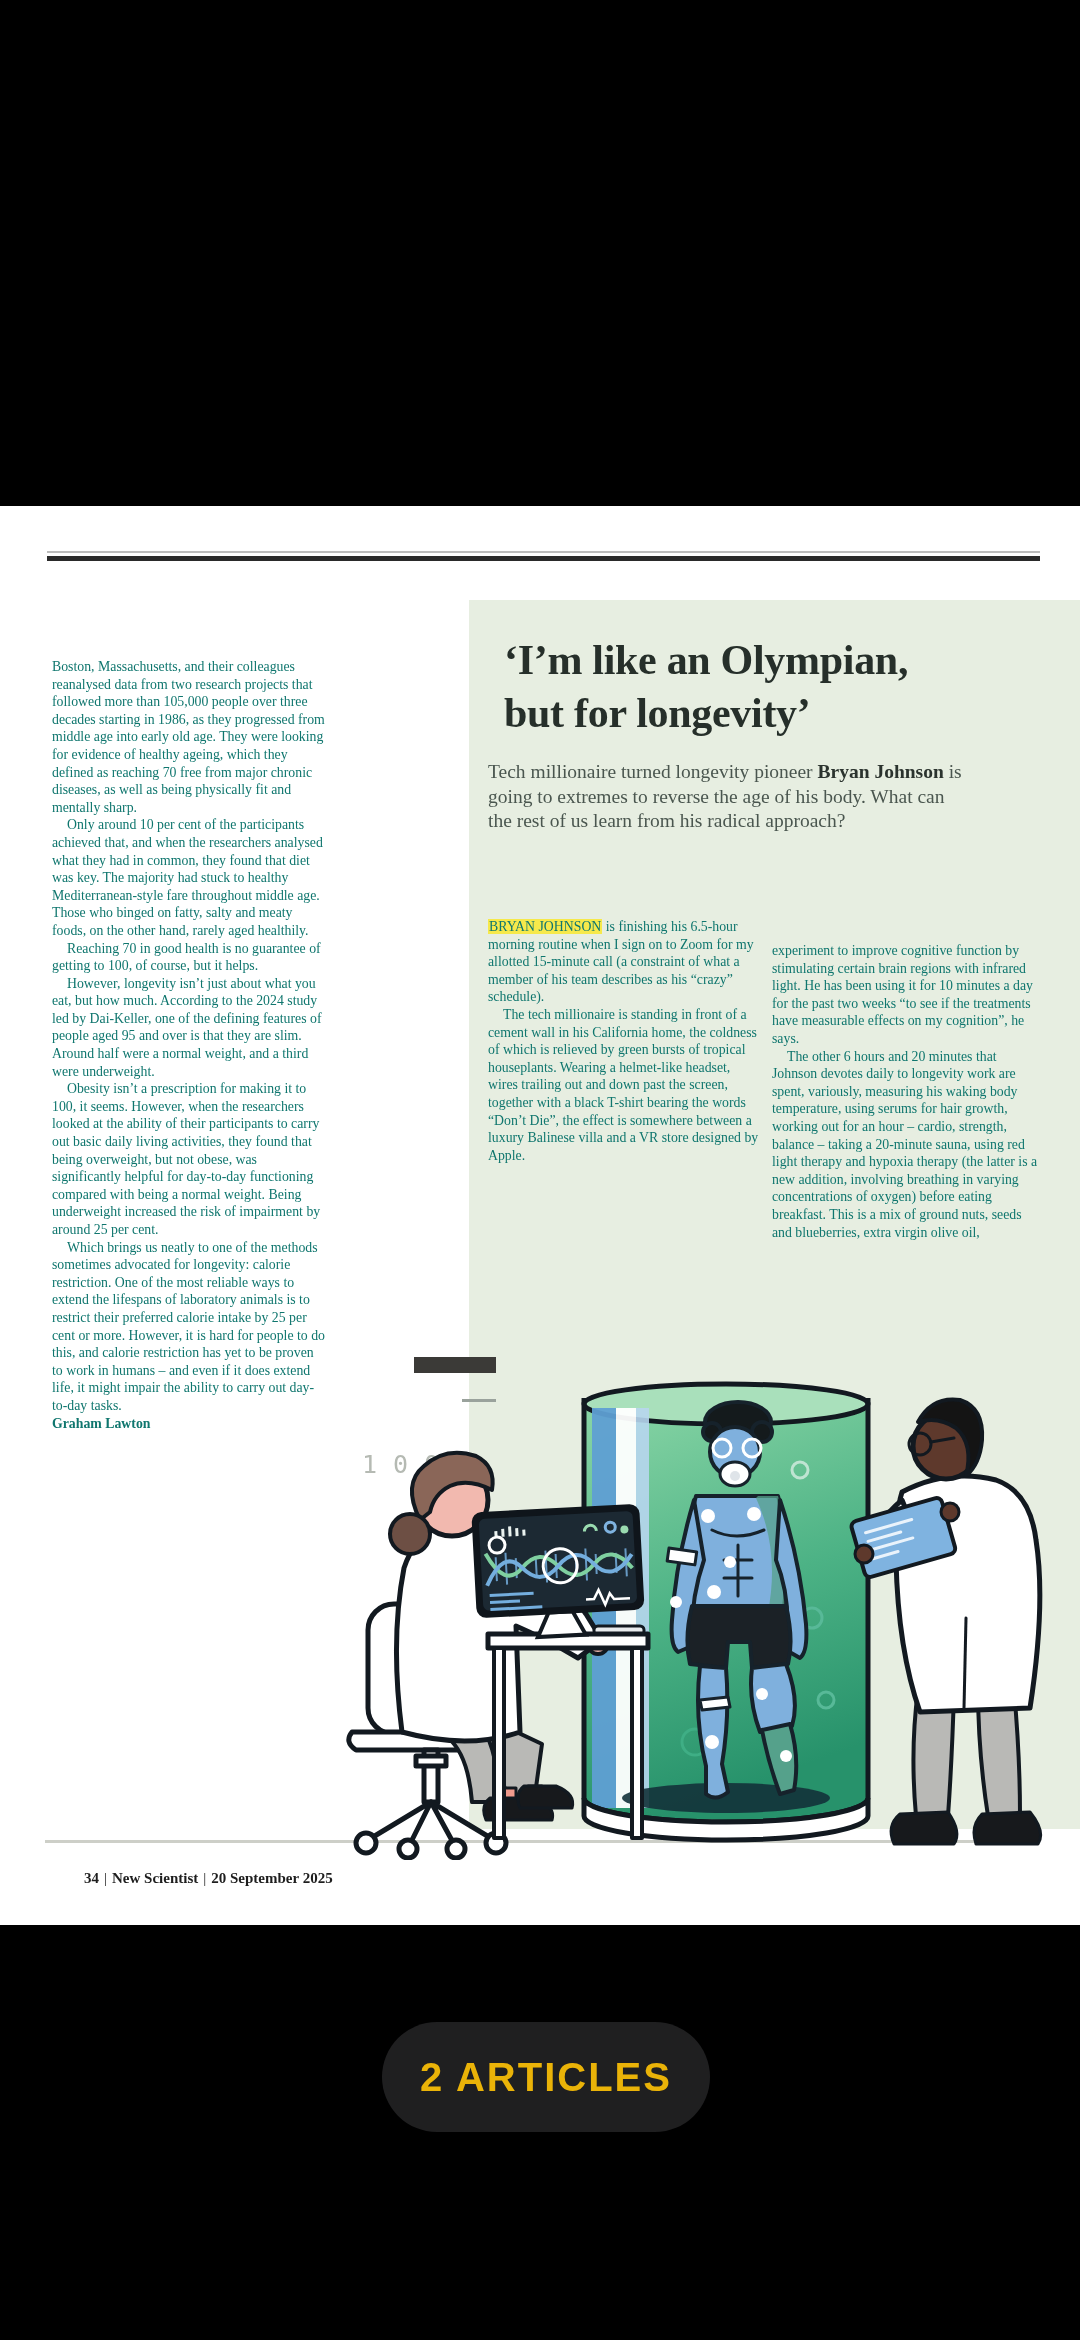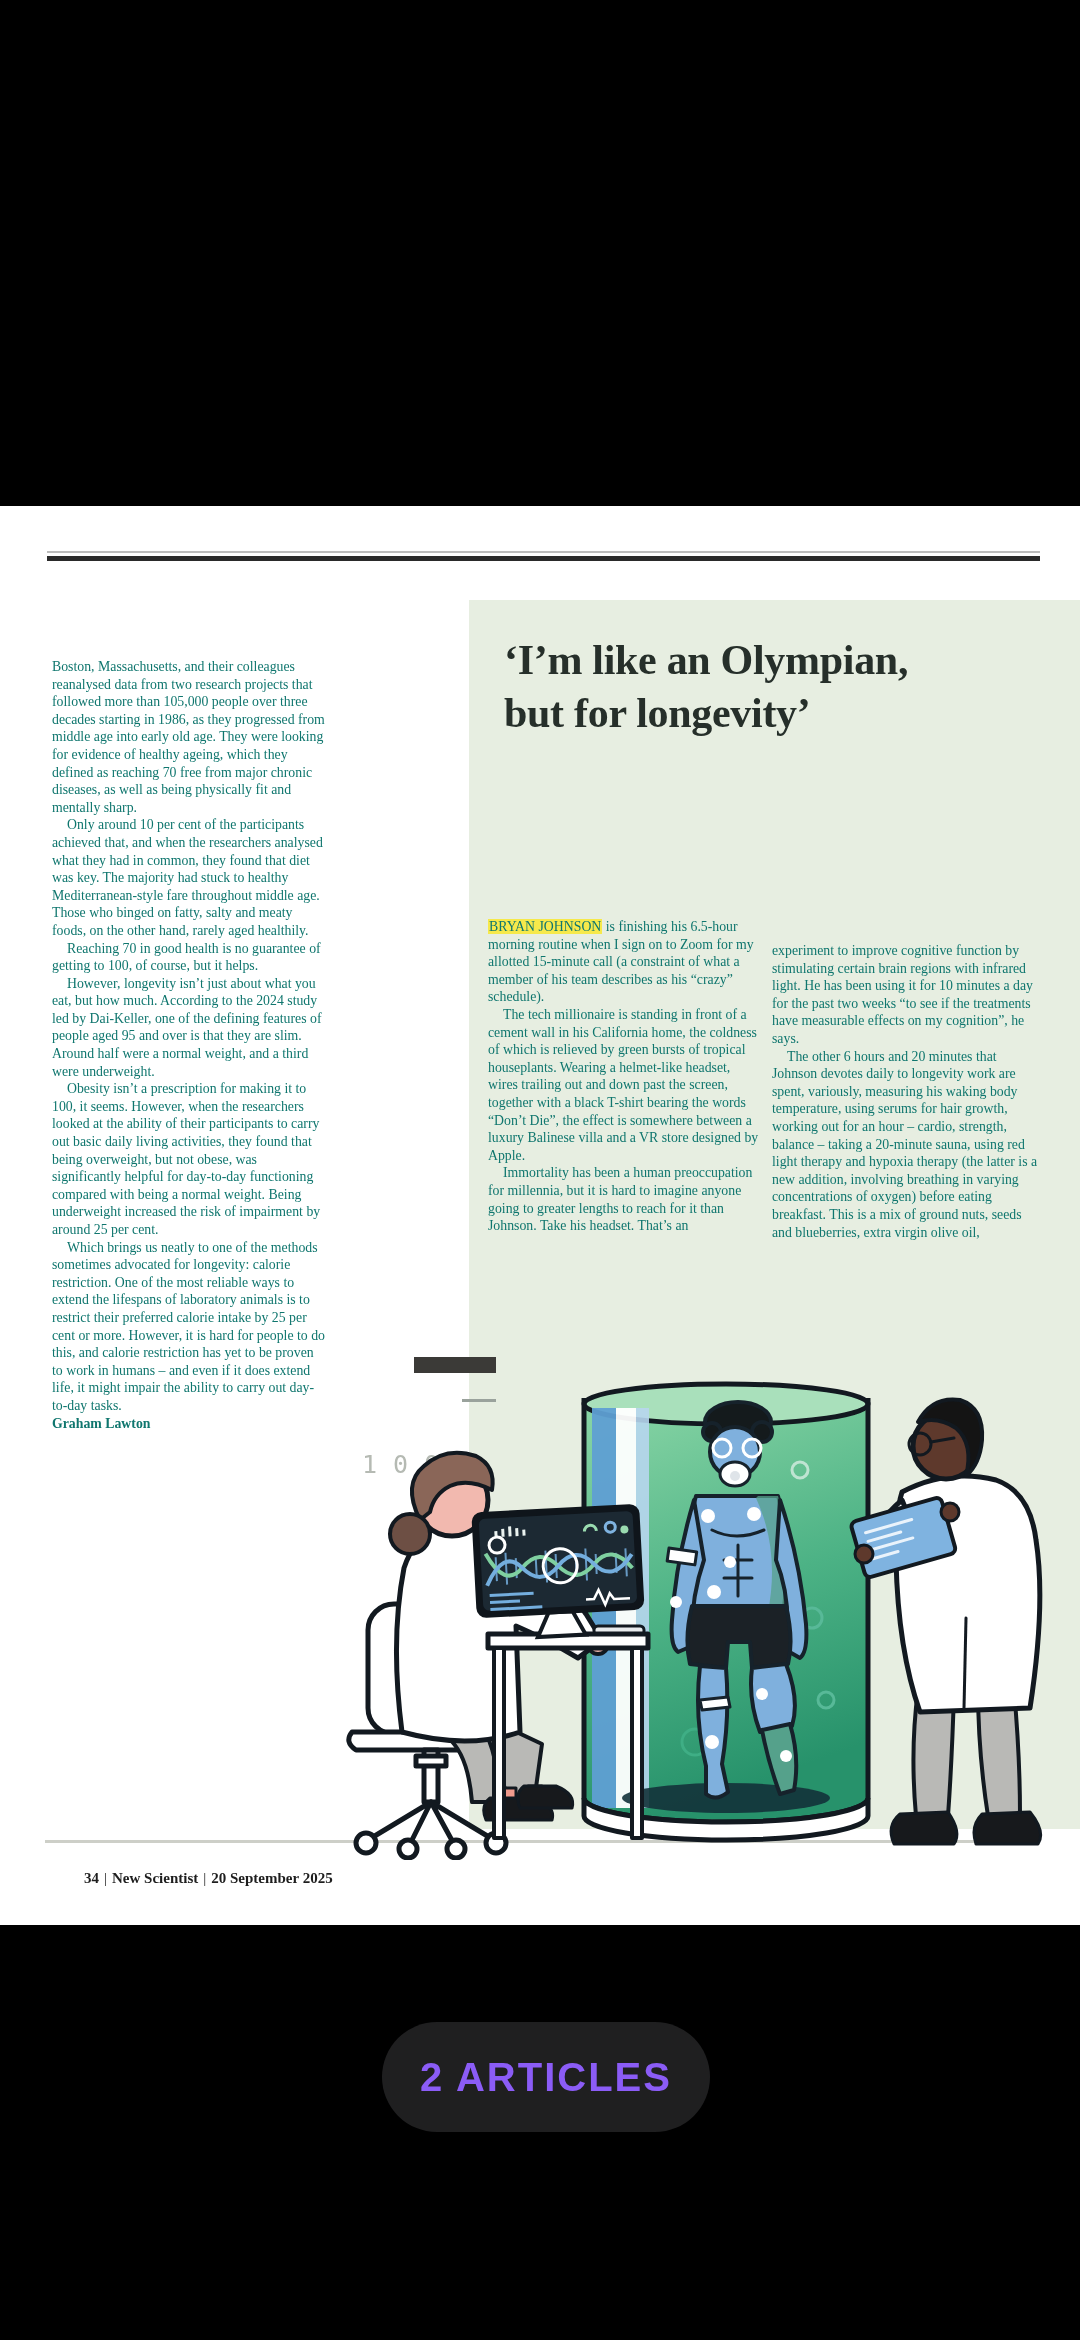--- a/index.html
+++ b/index.html
@@ -21,51 +21,51 @@
   .col-mid{left:488px;top:412px;width:274px;}
   .col-right{left:772px;top:436px;width:272px;}
   mark{background:#f6e94b;color:inherit;padding:0 1px;}
   .byline{font-weight:700;text-indent:0 !important;}
   .meter{position:absolute;left:362px;top:944px;font-family:"DejaVu Sans Mono",monospace;
        font-size:25px;letter-spacing:16px;color:#b5bab3;}
   .illo{position:absolute;left:0;top:840px;width:1080px;height:514px;}
   .footer{position:absolute;left:52px;top:1364px;font-size:15px;font-weight:700;color:#1e1e1e;margin-left:32px;}
   .footer .sep{padding:0 5px;font-weight:400;color:#1e1e1e;}
   .pill{position:absolute;left:382px;top:2022px;width:328px;height:110px;border:none;
-       border-radius:60px;background:#1f1f20;color:#8b5cf6;cursor:pointer;
+       border-radius:60px;background:#1f1f20;color:#eab308;cursor:pointer;
        font-family:"Liberation Sans","DejaVu Sans",sans-serif;font-weight:700;
        font-size:40px;letter-spacing:2px;display:flex;align-items:center;justify-content:center;}
 </style>
 </head>
 <body>
 
 <div class="screen">
 
   <div class="page">
     <div class="rule-light"></div>
     <div class="rule-dark"></div>
     <div class="green-panel"></div>
 
     <h1 class="headline"><span>‘I’m like an Olympian,</span><br><span>but for longevity’</span></h1>
 
+    <p class="standfirst"><span>Tech millionaire turned longevity pioneer </span><strong>Bryan Johnson</strong><span> is going to extremes to reverse the age of his body. What can the rest of us learn from his radical approach?</span></p>
 
     <div class="col col-left">
       <p>Boston, Massachusetts, and their colleagues reanalysed data from two research projects that followed more than 105,000 people over three decades starting in 1986, as they progressed from middle age into early old age. They were looking for evidence of healthy ageing, which they defined as reaching 70 free from major chronic diseases, as well as being physically fit and mentally sharp.</p>
       <p>Only around 10 per cent of the participants achieved that, and when the researchers analysed what they had in common, they found that diet was key. The majority had stuck to healthy Mediterranean-style fare throughout middle age. Those who binged on fatty, salty and meaty foods, on the other hand, rarely aged healthily.</p>
       <p>Reaching 70 in good health is no guarantee of getting to 100, of course, but it helps.</p>
       <p>However, longevity isn’t just about what you eat, but how much. According to the 2024 study led by Dai-Keller, one of the defining features of people aged 95 and over is that they are slim. Around half were a normal weight, and a third were underweight.</p>
       <p>Obesity isn’t a prescription for making it to 100, it seems. However, when the researchers looked at the ability of their participants to carry out basic daily living activities, they found that being overweight, but not obese, was significantly helpful for day-to-day functioning compared with being a normal weight. Being underweight increased the risk of impairment by around 25 per cent.</p>
       <p>Which brings us neatly to one of the methods sometimes advocated for longevity: calorie restriction. One of the most reliable ways to extend the lifespans of laboratory animals is to restrict their preferred calorie intake by 25 per cent or more. However, it is hard for people to do this, and calorie restriction has yet to be proven to work in humans – and even if it does extend life, it might impair the ability to carry out day-to-day tasks.</p>
       <p class="byline">Graham Lawton</p>
     </div>
 
     <div class="col col-mid">
       <p><mark>BRYAN JOHNSON</mark><span> is finishing his 6.5-hour morning routine when I sign on to Zoom for my allotted 15-minute call (a constraint of what a member of his team describes as his “crazy” schedule).</span></p>
       <p>The tech millionaire is standing in front of a cement wall in his California home, the coldness of which is relieved by green bursts of tropical houseplants. Wearing a helmet-like headset, wires trailing out and down past the screen, together with a black T-shirt bearing the words “Don’t Die”, the effect is somewhere between a luxury Balinese villa and a VR store designed by Apple.</p>
-      <p>Immortality has been a human preoccupation for millennia, but it is hard to imagine anyone going to greater lengths to reach for it than Johnson. Take his headset. That’s an</p>
     </div>
 
     <div class="col col-right">
       <p>experiment to improve cognitive function by stimulating certain brain regions with infrared light. He has been using it for 10 minutes a day for the past two weeks “to see if the treatments have measurable effects on my cognition”, he says.</p>
       <p>The other 6 hours and 20 minutes that Johnson devotes daily to longevity work are spent, variously, measuring his waking body temperature, using serums for hair growth, working out for an hour – cardio, strength, balance – taking a 20-minute sauna, using red light therapy and hypoxia therapy (the latter is a new addition, involving breathing in varying concentrations of oxygen) before eating breakfast. This is a mix of ground nuts, seeds and blueberries, extra virgin olive oil,</p>
     </div>
 
     <div class="meter">100</div>
 
     <svg class="illo" viewBox="0 1346 1080 514" xmlns="http://www.w3.org/2000/svg">

